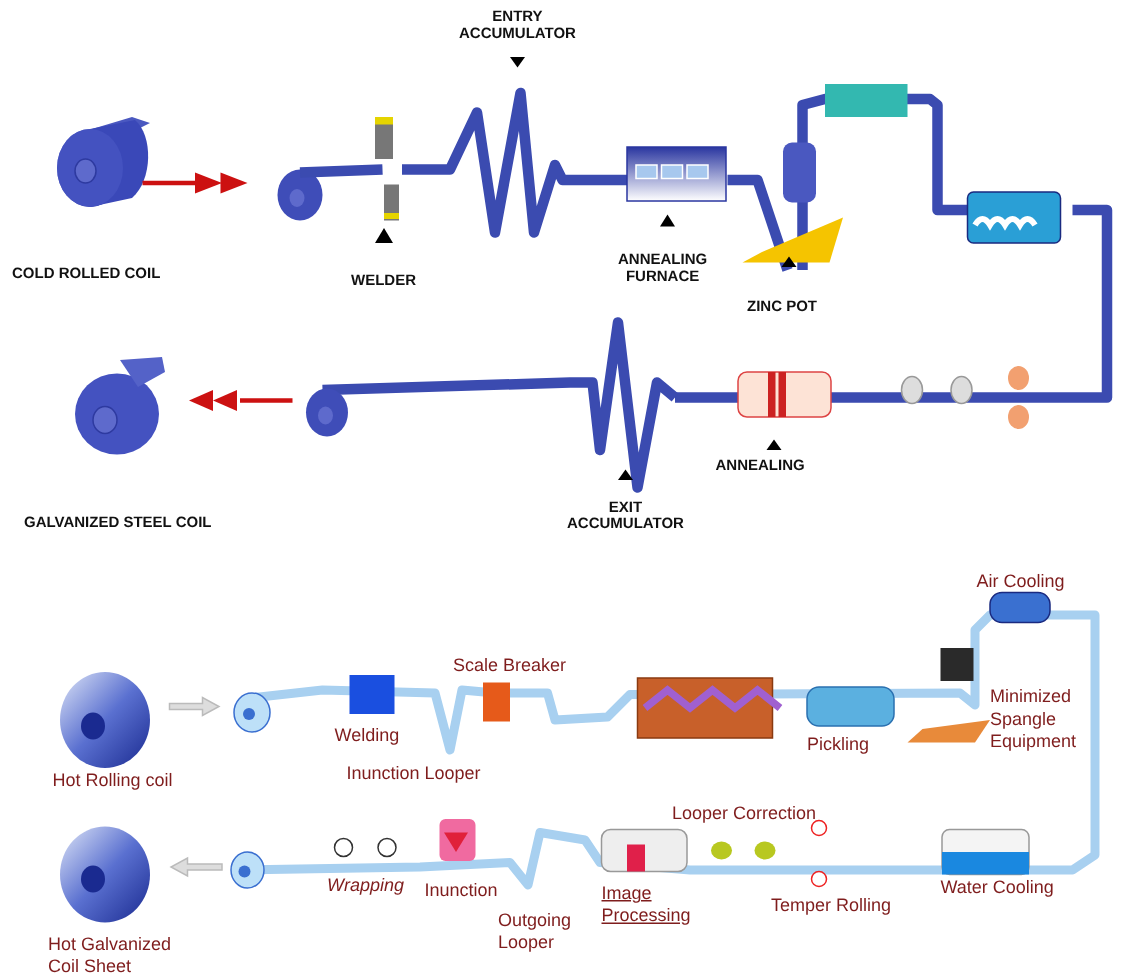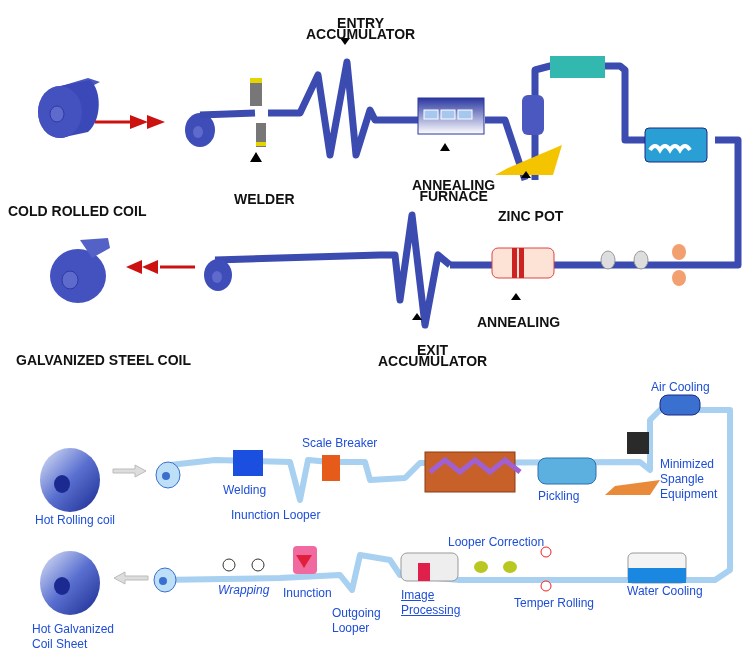--- a/index.html
+++ b/index.html
@@ -1,20 +1,20 @@
 <!DOCTYPE html>
 <html><head>
 <meta charset="utf-8">
 <style>
   html,body{margin:0;padding:0;background:#ffffff;}
   body{width:750px;height:653px;position:relative;overflow:hidden;font-family:"Liberation Sans",sans-serif;}
   svg{position:absolute;left:0;top:0;}
   .lbl{position:absolute;font-family:"Liberation Sans",sans-serif;white-space:nowrap;}
-  .top-lbl{font-size:14px;font-weight:bold;color:#111;text-align:center;line-height:11px;margin-top:12px;}
-  .bot-lbl{font-size:12px;color:#1d4ed8;line-height:14px;}
+  .top-lbl{font-size:10px;font-weight:bold;color:#111;text-align:center;line-height:11px;}
+  .bot-lbl{font-size:12px;color:#7f1d1d;line-height:14px;}
 </style>
 </head>
 <body>
 
 <svg width="750" height="653" viewBox="0 0 750 653">
   <defs>
     <linearGradient id="coilG" x1="0" y1="0" x2="1" y2="1">
       <stop offset="0" stop-color="#6a78d8"></stop>
         <stop offset="1" stop-color="#2a35a0"></stop>
     </linearGradient>
@@ -173,21 +173,21 @@
   </g>
   <g>
     <polygon points="148,576 125,576 125,572 114,578 125,584 125,580 148,580" fill="#ddd" stroke="#bbb"></polygon>
   </g>
   <g>
     <ellipse cx="70" cy="583" rx="30" ry="32" fill="url(#hcoilG)"></ellipse>
     <ellipse cx="62" cy="586" rx="8" ry="9" fill="#1a2a90"></ellipse>
   </g>
 </svg>
 
-<div class="lbl top-lbl" style="left:8px;top:194px;text-align:right;">COLD ROLLED COIL</div>
+<div class="lbl top-lbl" style="left:8px;top:177px;text-align:right;">COLD ROLLED COIL</div>
 <div class="lbl top-lbl" style="left:234px;top:182px;">WELDER</div>
 <div class="lbl top-lbl" style="left:306px;top:6px;white-space:pre;">ENTRY
 ACCUMULATOR</div>
 <div class="lbl top-lbl" style="left:412px;top:168px;white-space:pre;">ANNEALING
 FURNACE</div>
 <div class="lbl top-lbl" style="left:498px;top:199px;">ZINC POT</div>
 <div class="lbl top-lbl" style="left:477px;top:305px;">ANNEALING</div>
 <div class="lbl top-lbl" style="left:378px;top:333px;white-space:pre;">EXIT
 ACCUMULATOR</div>
 <div class="lbl top-lbl" style="left:16px;top:343px;">GALVANIZED STEEL COIL</div>

